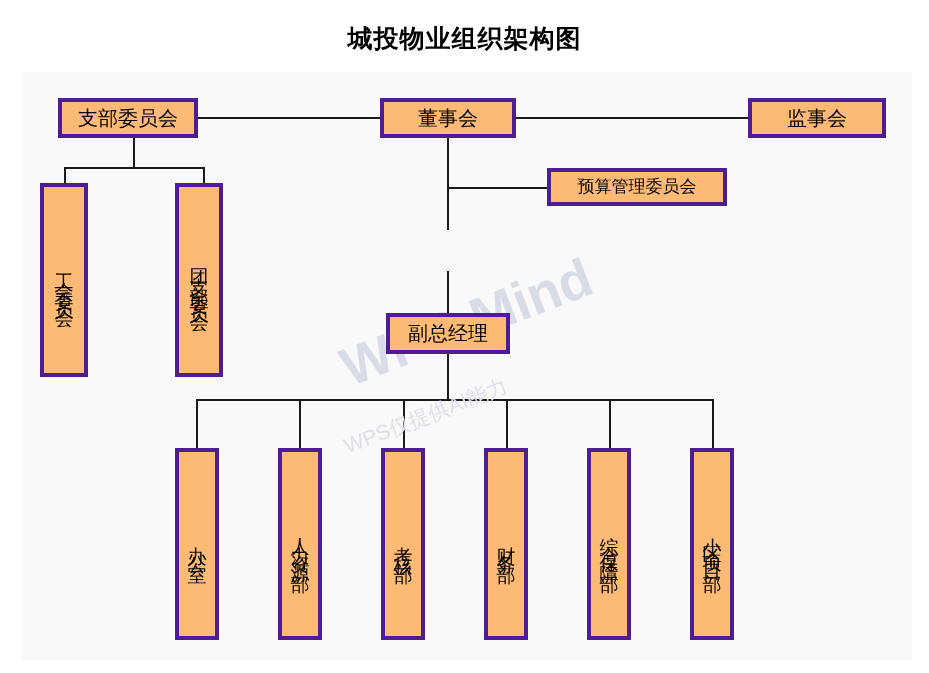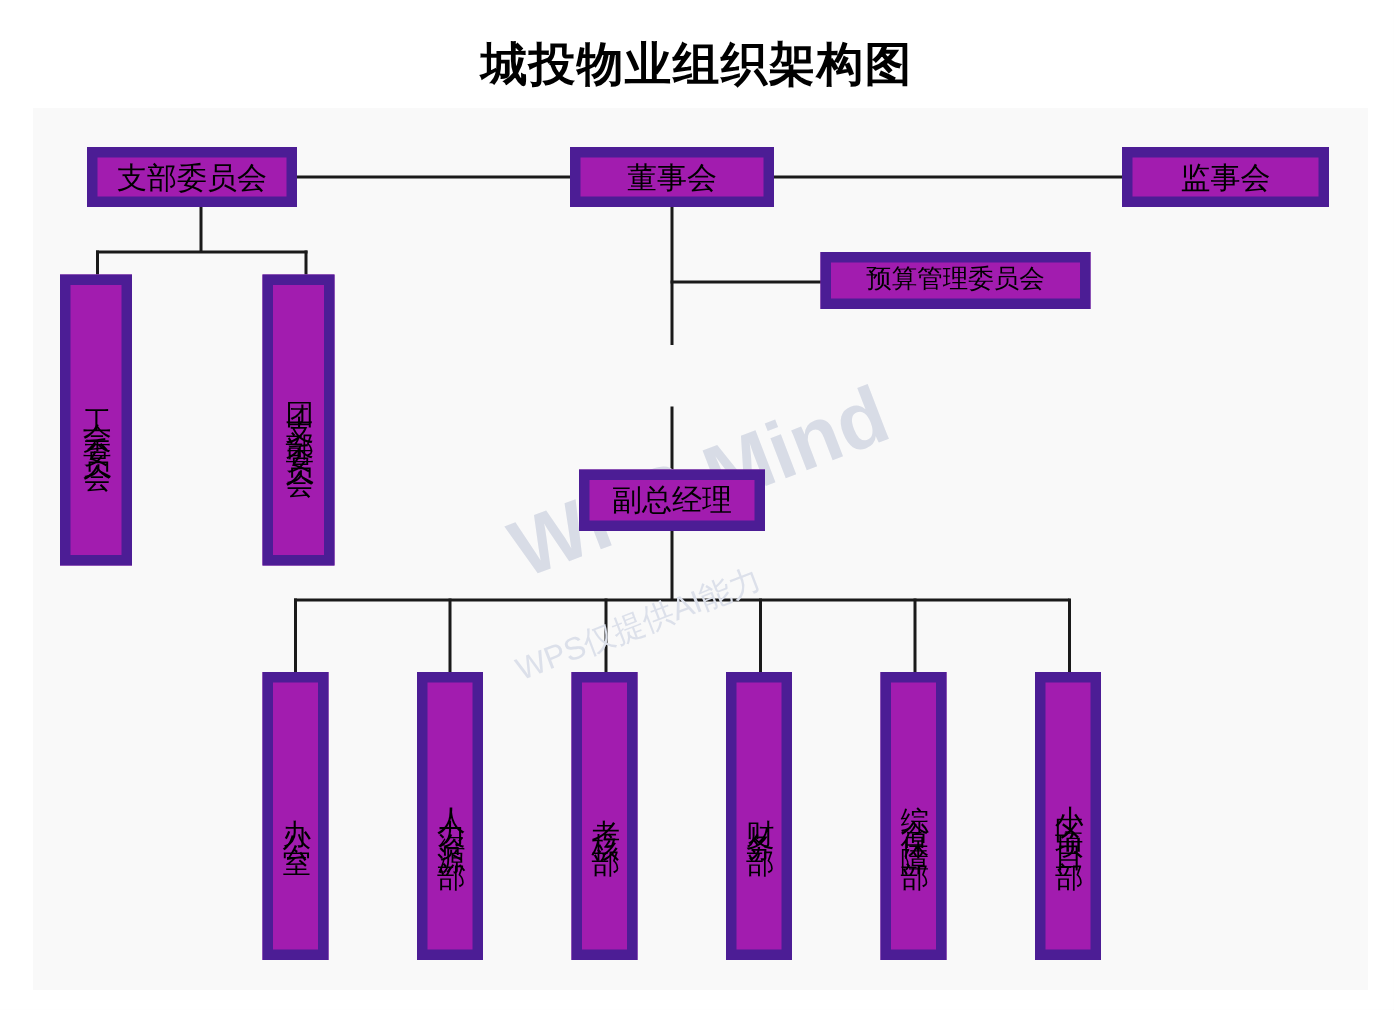--- a/index.html
+++ b/index.html
@@ -14,21 +14,21 @@
     position: relative;
     overflow: hidden;
   }
 
   #page-title {
     position: absolute;
     left: 0;
     top: 22px;
     width: 929px;
     text-align: center;
-    font-size: 31px;
+    font-size: 25px;
     font-weight: bold;
     color: #000000;
     letter-spacing: 1px;
     font-family: "DejaVu Serif", "Liberation Serif", serif;
   }
 
   #canvas {
     position: absolute;
     left: 22px;
     top: 72px;
@@ -42,22 +42,22 @@
     position: absolute;
     background: #1a1a1a;
   }
   .h { height: 2px; }
   .v { width: 2px; }
 
   
   .box {
     position: absolute;
     box-sizing: border-box;
-    border: 7px solid #4c1d95;
-    background: #a21caf;
+    border: 4px solid #4c1d95;
+    background: #fdba74;
     color: #000000;
     display: flex;
     align-items: center;
     justify-content: center;
     text-align: center;
     font-size: 20px;
     line-height: 1.25;
     font-family: "DejaVu Serif", "Liberation Serif", serif;
   }
   .box.vert {

